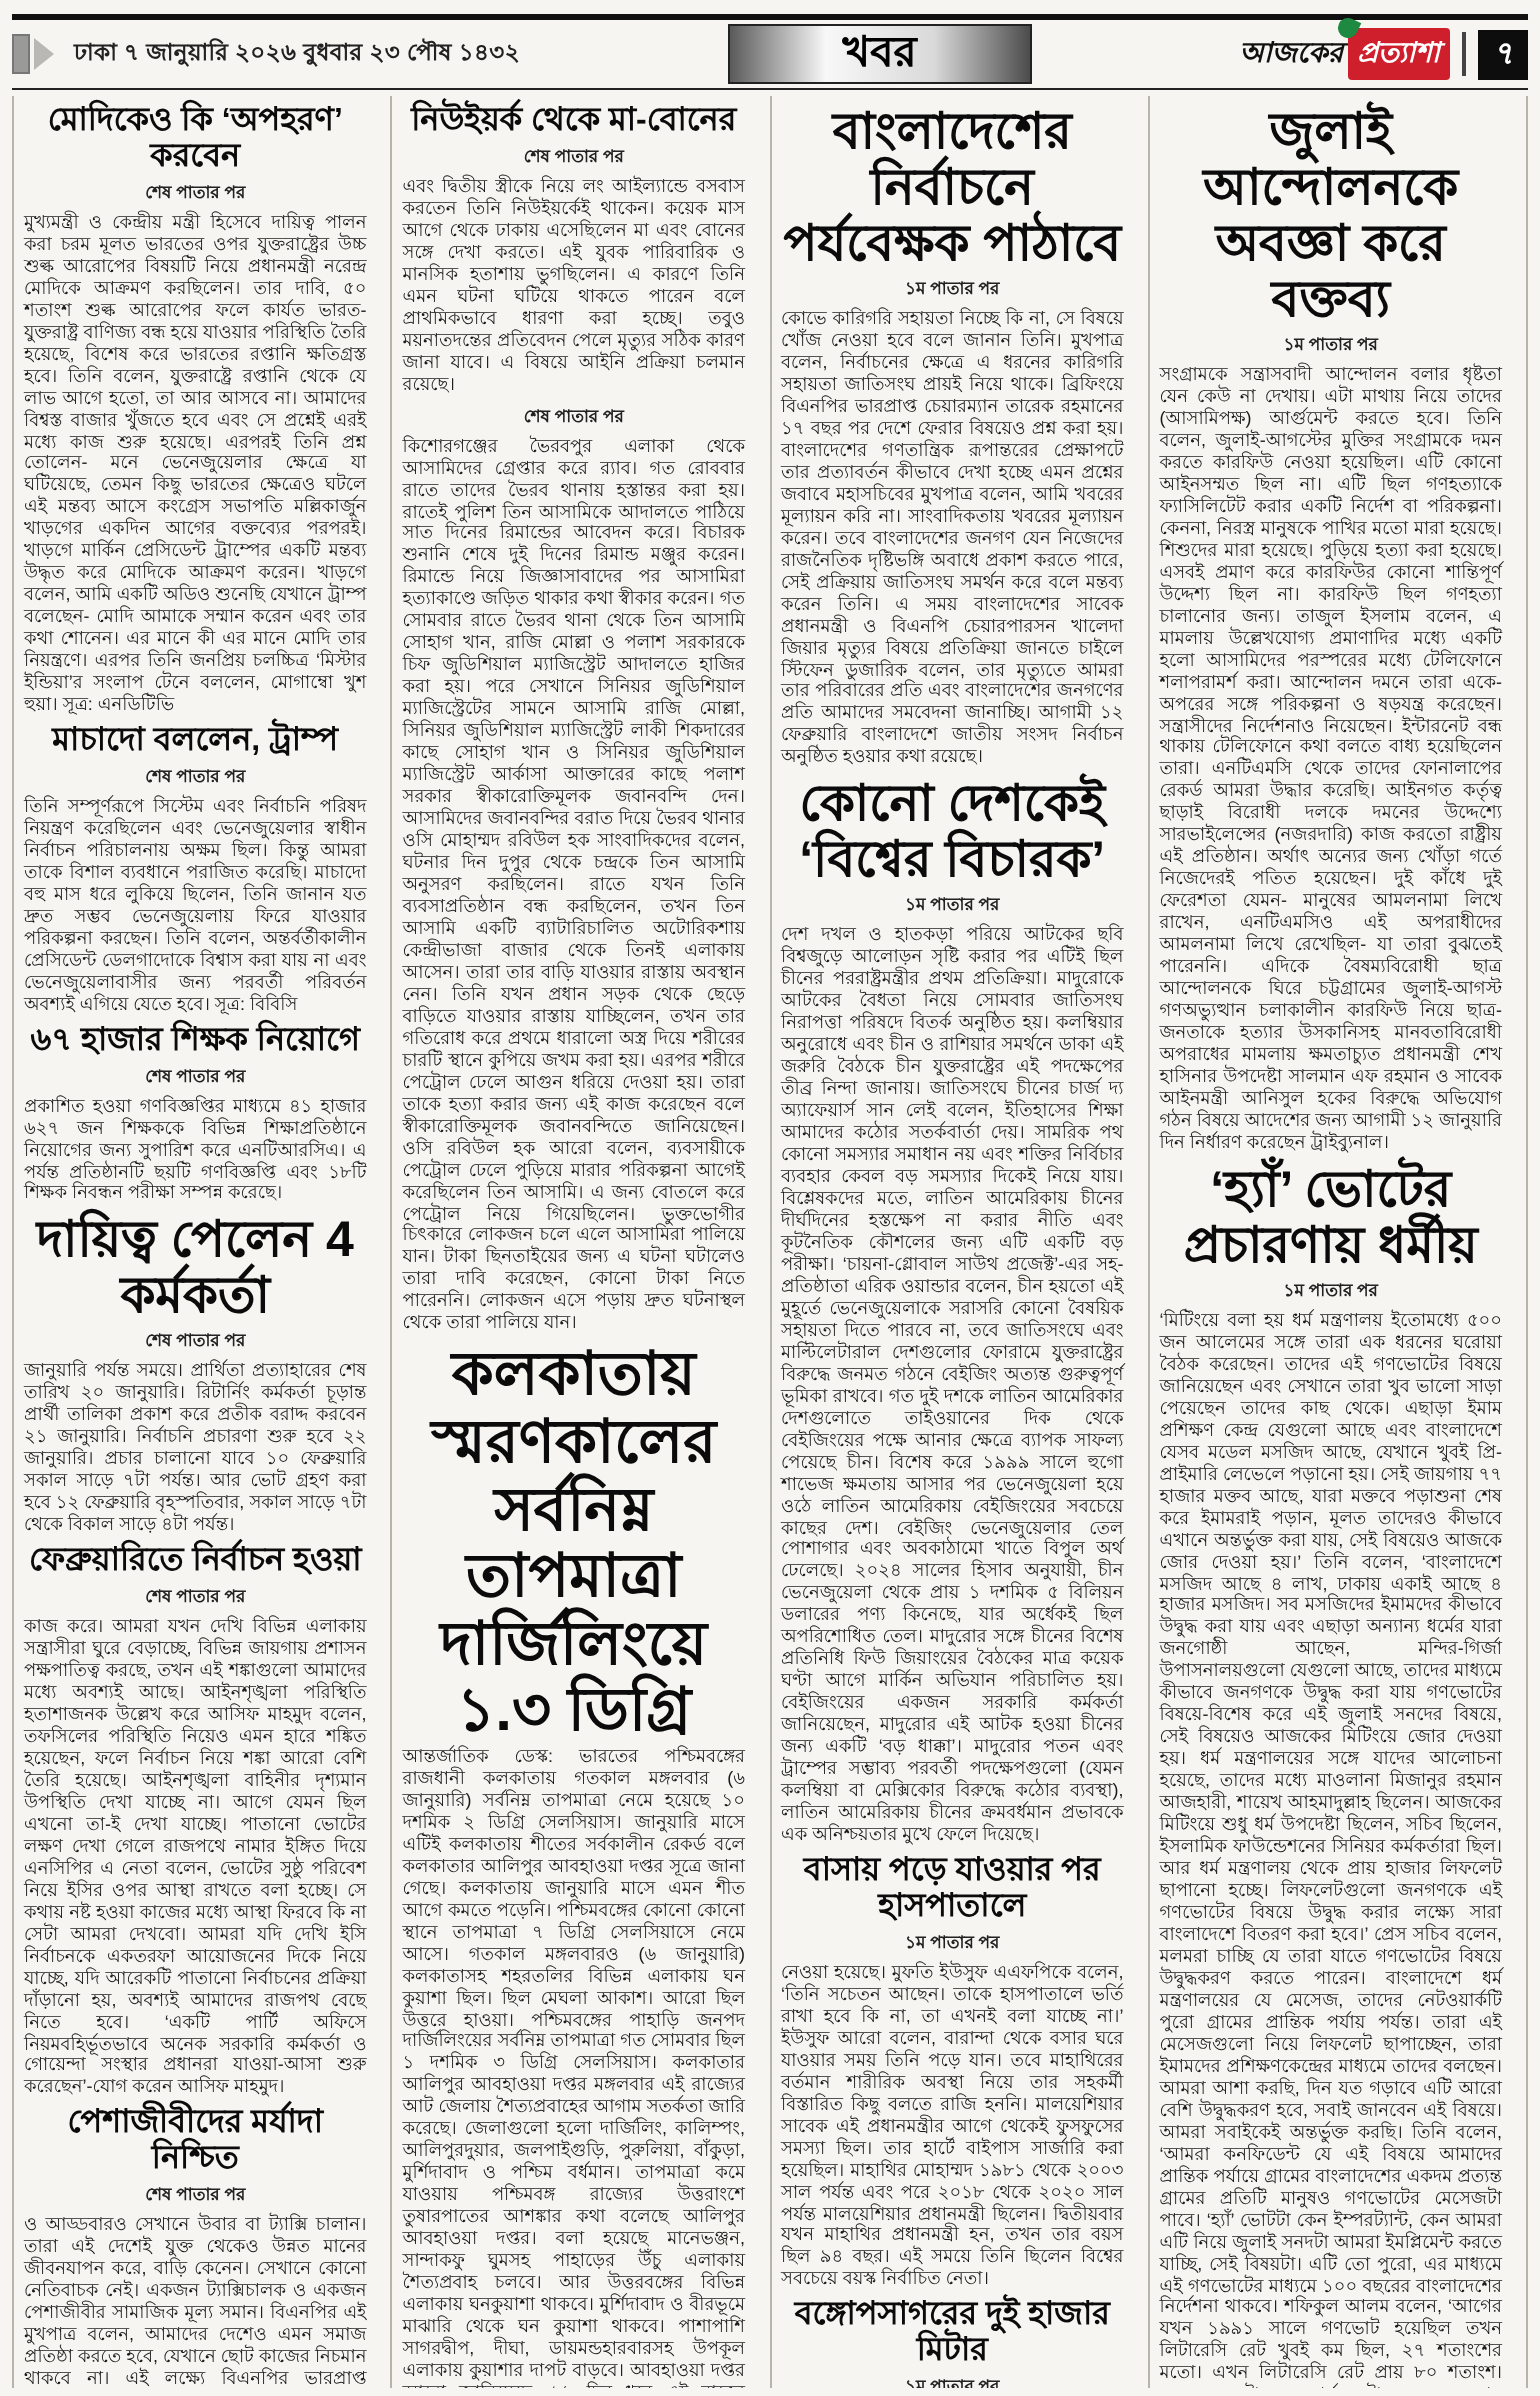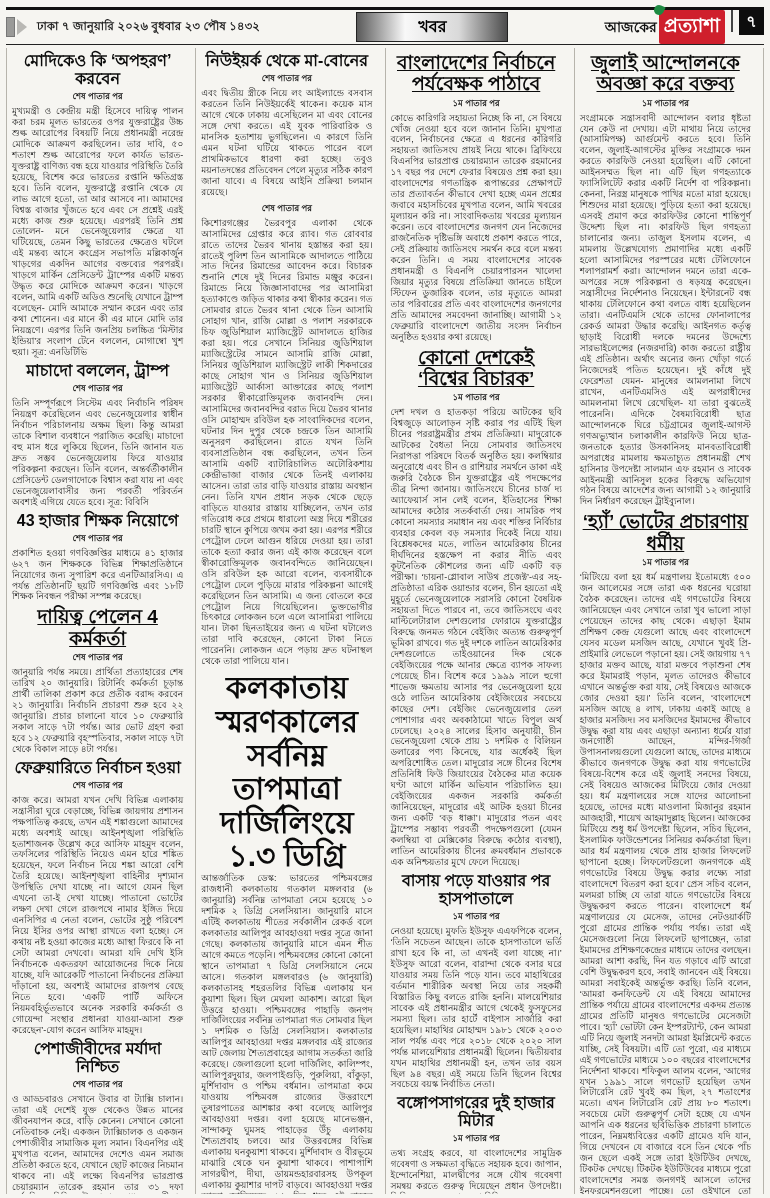--- a/index.html
+++ b/index.html
@@ -7,34 +7,34 @@
   .page{position:relative;width:770px;height:1198px;margin:0 auto;background:#f6f5f1;color:#141414;overflow:hidden;box-sizing:border-box;}
   .toprule{margin:7px 6px 0 6px;border-top:3px solid #111;}
   .masth{display:flex;align-items:center;justify-content:space-between;height:34px;margin:0 6px;border-bottom:1.5px solid #222;}
   .mleft{display:flex;align-items:flex-end;gap:10px;}
   .flagicon{display:flex;align-items:center;gap:2px;}
   .flagicon .bar{width:7px;height:18px;background:#9a9a98;border:1px solid #777;}
   .flagicon .chev{width:0;height:0;border-top:8px solid transparent;border-bottom:8px solid transparent;border-left:10px solid #b9b8b4;position:relative;}
   .dateline{font-size:11.5px;font-weight:bold;color:#222;letter-spacing:.2px;}
   .kbox{min-width:150px;height:28px;display:flex;align-items:center;justify-content:center;
         background:linear-gradient(90deg,#5a5a5a,#f8f8f8 32%,#d9d9d9 68%,#4c4c4c);
-        border:1px solid #222;font-size:16px;font-weight:bold;color:#000;}
-  .mright{display:flex;align-items:flex-start;gap:6px;}
+        border:1px solid #222;font-size:21px;font-weight:bold;color:#000;}
+  .mright{display:flex;align-items:center;gap:6px;font-style:italic;}
   .brand{display:flex;align-items:baseline;gap:2px;font-weight:bold;}
   .brand .b1{font-size:14px;color:#111;}
-  .brand .b2{position:relative;font-size:19px;color:#fff;background:#cf1f2c;padding:1px 5px;border-radius:2px;}
+  .brand .b2{position:relative;font-size:14px;color:#fff;background:#cf1f2c;padding:1px 5px;border-radius:2px;}
   .brand .leaf{position:absolute;left:-5px;top:-5px;width:10px;height:10px;background:#1e8a41;border-radius:60% 0 60% 60%;transform:rotate(25deg);}
   .vsep{width:2px;height:22px;background:#444;}
   .pagenum{width:25px;height:25px;background:#0d0d0d;color:#fff;display:flex;align-items:center;justify-content:center;font-size:16px;font-weight:bold;}
   .columns{display:flex;margin:3px 6px 0 6px;border-left:1px solid #b7b4ac;height:1146px;overflow:hidden;}
   .col{flex:1 1 0;min-width:0;padding:2px 12px 0 5px;border-right:1px solid #b7b4ac;overflow:hidden;}
   article{margin-bottom:4px;}
   .hl{margin:2px 0 0 0;text-align:center;font-weight:bold;color:#0b0b0b;line-height:1.12;}
   .hl.m{font-size:16px;}
-  .hl.l{font-size:19px;text-decoration:underline;}
+  .hl.l{font-size:25px;}
   .hl.xl{font-size:30px;}
   .cont{text-align:center;font-size:8.5px;font-weight:bold;color:#222;margin:2px 0 2px 0;}
   .body{font-size:9px;line-height:1.22;text-align:justify;margin:0;color:#1a1a1a;word-break:break-word;}
   .body b{font-weight:normal;}
 </style>
 </head>
 <body>
 
 <div class="page">
   <div class="toprule"></div>
@@ -64,21 +64,21 @@
           <h2 class="hl m">মোদিকেও কি ‘অপহরণ’ করবেন</h2>
           <div class="cont">শেষ পাতার পর</div>
           <p class="body">মুখ্যমন্ত্রী ও কেন্দ্রীয় মন্ত্রী হিসেবে দায়িত্ব পালন করা চরম মূলত ভারতের ওপর যুক্তরাষ্ট্রের উচ্চ শুল্ক আরোপের বিষয়টি নিয়ে প্রধানমন্ত্রী নরেন্দ্র মোদিকে আক্রমণ করছিলেন। তার দাবি, ৫০ শতাংশ শুল্ক আরোপের ফলে কার্যত ভারত-যুক্তরাষ্ট্র বাণিজ্য বন্ধ হয়ে যাওয়ার পরিস্থিতি তৈরি হয়েছে, বিশেষ করে ভারতের রপ্তানি ক্ষতিগ্রস্ত হবে। তিনি বলেন, যুক্তরাষ্ট্রে রপ্তানি থেকে যে লাভ আগে হতো, তা আর আসবে না। আমাদের বিশ্বস্ত বাজার খুঁজতে হবে এবং সে প্রশ্নেই এরই মধ্যে কাজ শুরু হয়েছে। এরপরই তিনি প্রশ্ন তোলেন- মনে ভেনেজুয়েলার ক্ষেত্রে যা ঘটিয়েছে, তেমন কিছু ভারতের ক্ষেত্রেও ঘটলে এই মন্তব্য আসে কংগ্রেস সভাপতি মল্লিকার্জুন খাড়গের একদিন আগের বক্তব্যের পরপরই। খাড়গে মার্কিন প্রেসিডেন্ট ট্রাম্পের একটি মন্তব্য উদ্ধৃত করে মোদিকে আক্রমণ করেন। খাড়গে বলেন, আমি একটি অডিও শুনেছি যেখানে ট্রাম্প বলেছেন- মোদি আমাকে সম্মান করেন এবং তার কথা শোনেন। এর মানে কী এর মানে মোদি তার নিয়ন্ত্রণে। এরপর তিনি জনপ্রিয় চলচ্চিত্র ‘মিস্টার ইন্ডিয়া’র সংলাপ টেনে বললেন, মোগাম্বো খুশ হুয়া। সূত্র: এনডিটিভি</p>
         </article>
         <article>
           <h2 class="hl m">মাচাদো বললেন, ট্রাম্প</h2>
           <div class="cont">শেষ পাতার পর</div>
           <p class="body">তিনি সম্পূর্ণরূপে সিস্টেম এবং নির্বাচনি পরিষদ নিয়ন্ত্রণ করেছিলেন এবং ভেনেজুয়েলার স্বাধীন নির্বাচন পরিচালনায় অক্ষম ছিল। কিন্তু আমরা তাকে বিশাল ব্যবধানে পরাজিত করেছি। মাচাদো বহু মাস ধরে লুকিয়ে ছিলেন, তিনি জানান যত দ্রুত সম্ভব ভেনেজুয়েলায় ফিরে যাওয়ার পরিকল্পনা করছেন। তিনি বলেন, অন্তর্বর্তীকালীন প্রেসিডেন্ট ডেলগাদোকে বিশ্বাস করা যায় না এবং ভেনেজুয়েলাবাসীর জন্য পরবর্তী পরিবর্তন অবশ্যই এগিয়ে যেতে হবে। সূত্র: বিবিসি</p>
         </article>
         <article>
-          <h2 class="hl m">43 হাজার শিক্ষক নিয়োগে</h2>
+          <h2 class="hl m">৬৭ হাজার শিক্ষক নিয়োগে</h2>
           <div class="cont">শেষ পাতার পর</div>
           <p class="body">প্রকাশিত হওয়া গণবিজ্ঞপ্তির মাধ্যমে ৪১ হাজার ৬২৭ জন শিক্ষককে বিভিন্ন শিক্ষাপ্রতিষ্ঠানে নিয়োগের জন্য সুপারিশ করে এনটিআরসিএ। এ পর্যন্ত প্রতিষ্ঠানটি ছয়টি গণবিজ্ঞপ্তি এবং ১৮টি শিক্ষক নিবন্ধন পরীক্ষা সম্পন্ন করেছে।</p>
         </article>
         <article>
           <h2 class="hl l">দায়িত্ব পেলেন 4 কর্মকর্তা</h2>
           <div class="cont">শেষ পাতার পর</div>
           <p class="body">জানুয়ারি পর্যন্ত সময়ে। প্রার্থিতা প্রত্যাহারের শেষ তারিখ ২০ জানুয়ারি। রিটার্নিং কর্মকর্তা চূড়ান্ত প্রার্থী তালিকা প্রকাশ করে প্রতীক বরাদ্দ করবেন ২১ জানুয়ারি। নির্বাচনি প্রচারণা শুরু হবে ২২ জানুয়ারি। প্রচার চালানো যাবে ১০ ফেব্রুয়ারি সকাল সাড়ে ৭টা পর্যন্ত। আর ভোট গ্রহণ করা হবে ১২ ফেব্রুয়ারি বৃহস্পতিবার, সকাল সাড়ে ৭টা থেকে বিকাল সাড়ে ৪টা পর্যন্ত।</p>
         </article>
         <article>
           <h2 class="hl m">ফেব্রুয়ারিতে নির্বাচন হওয়া</h2>

